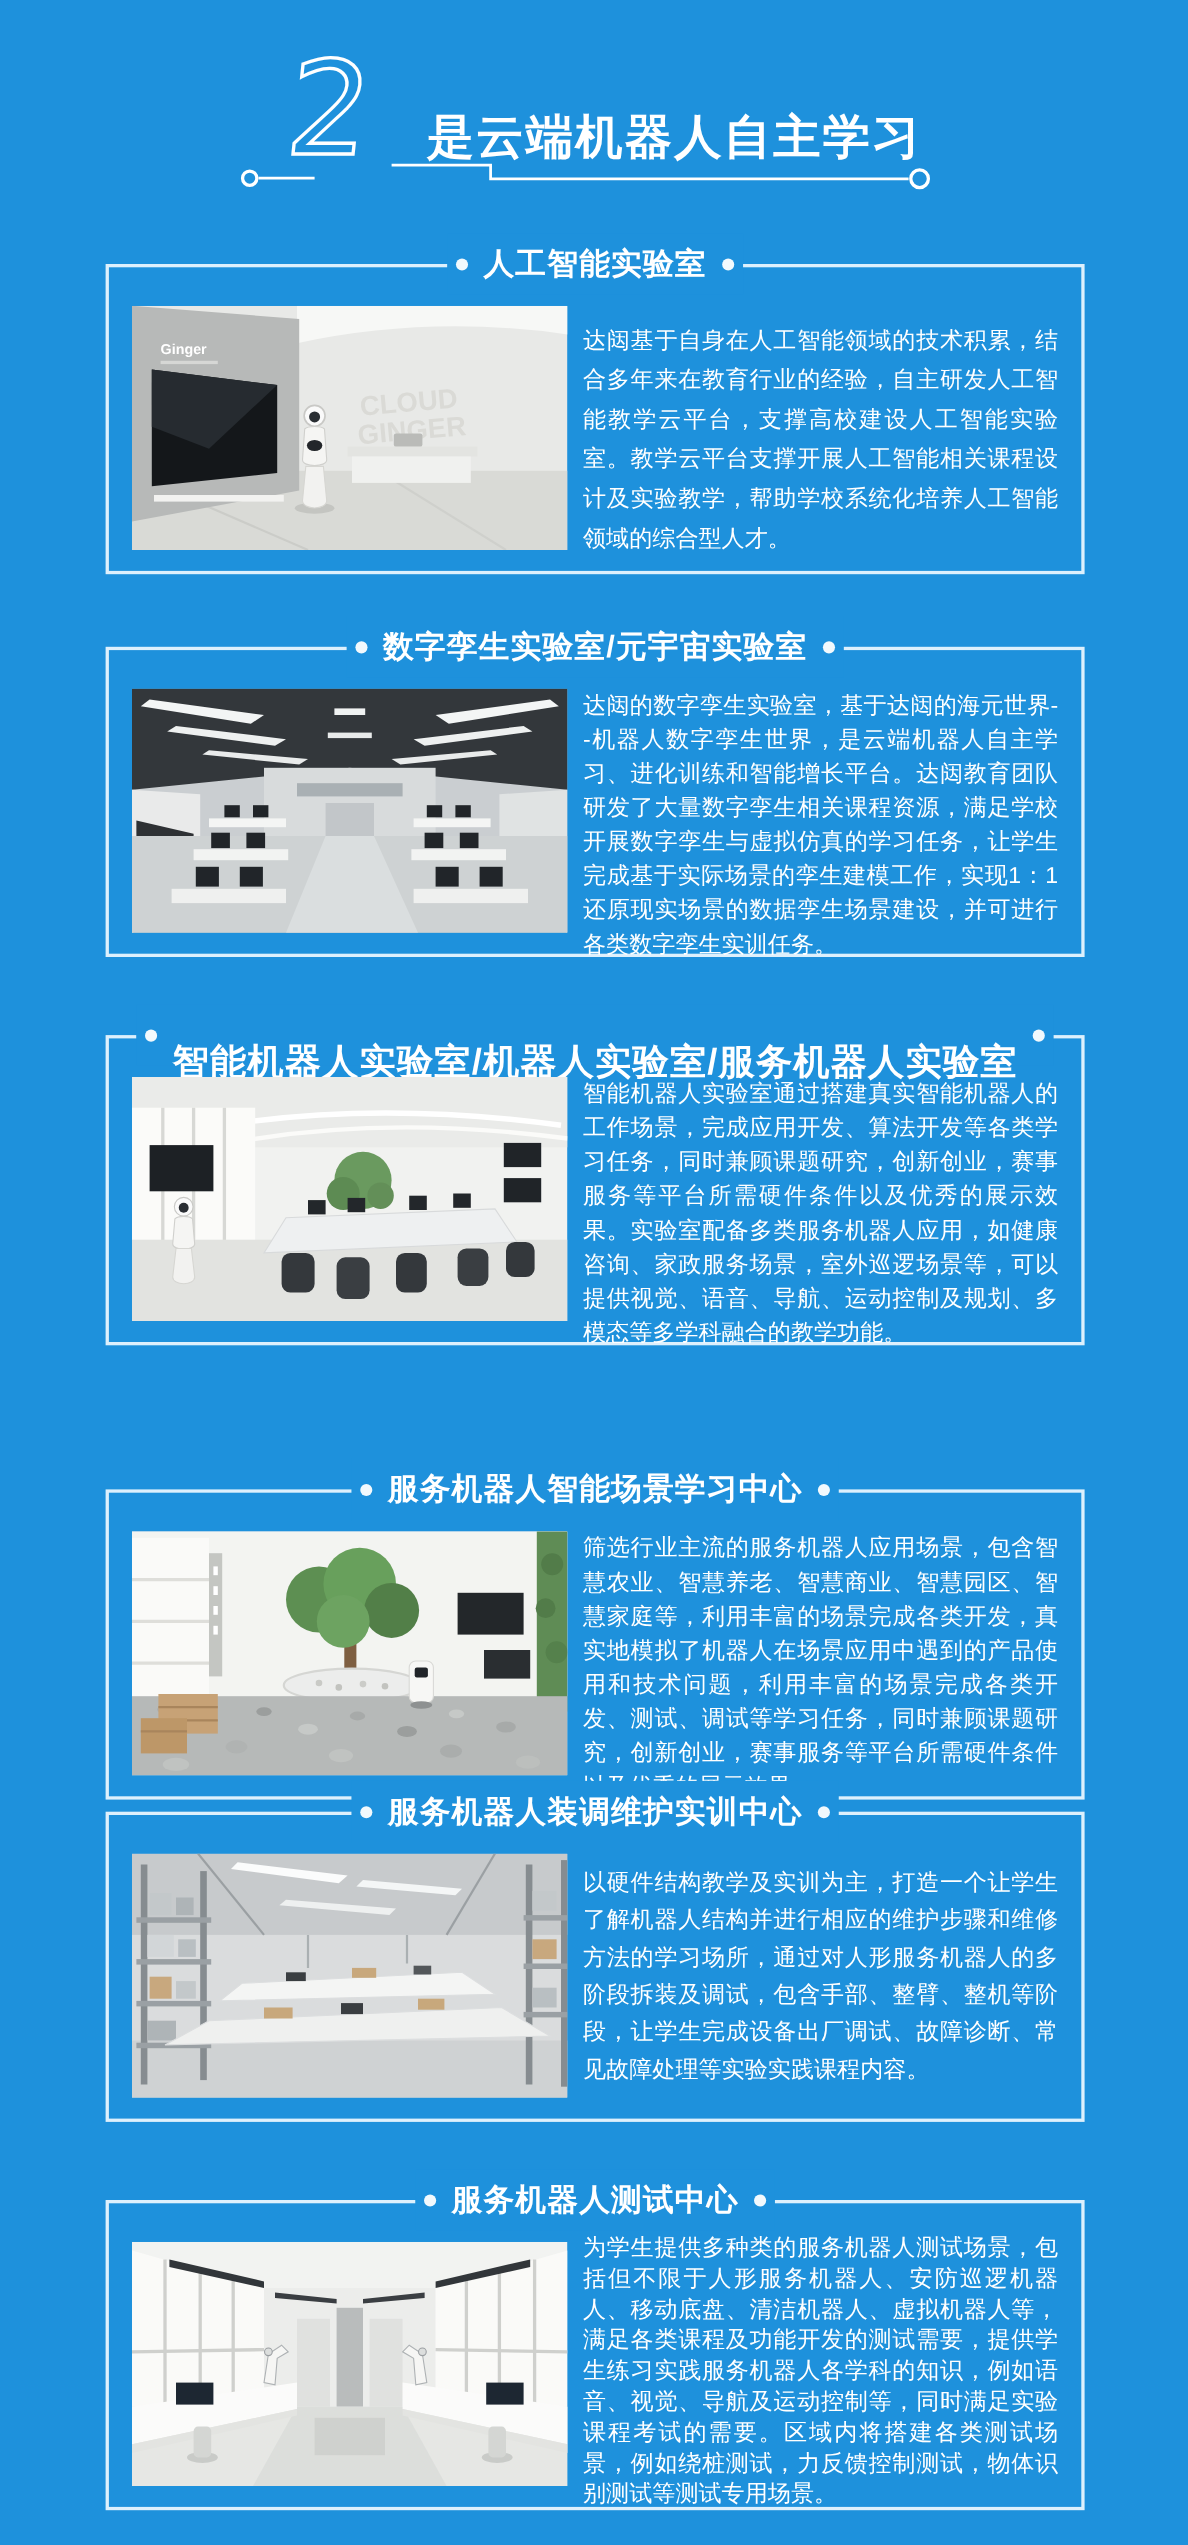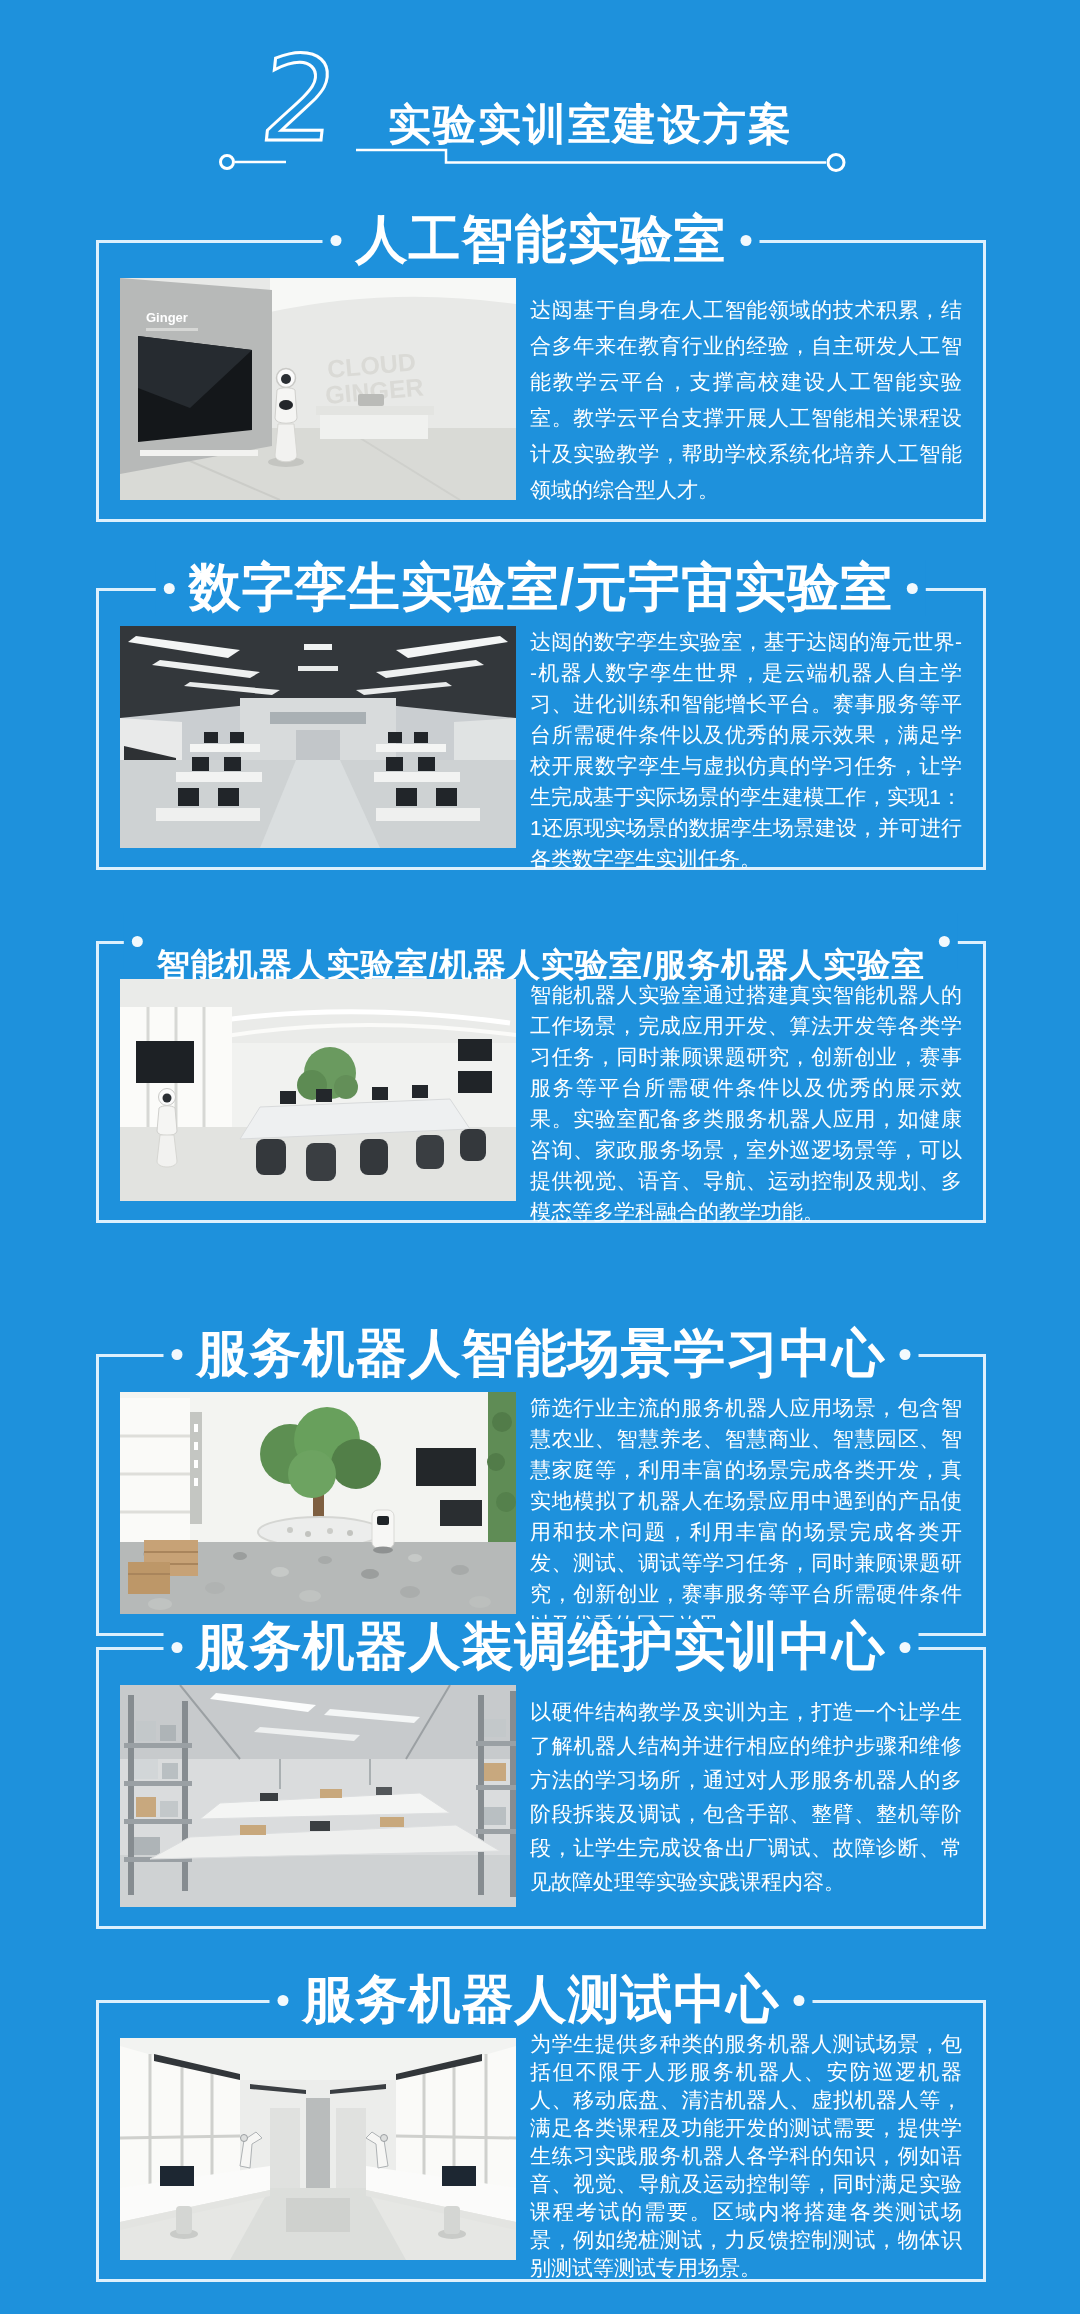--- a/index.html
+++ b/index.html
@@ -33,21 +33,21 @@
     width:884px;height:276px;
     border:3px solid rgba(238,248,255,0.92);
   }
   .title-wrap{
     position:absolute;top:0;left:50%;transform:translateX(-50%);
     height:56px;display:flex;align-items:center;gap:14px;
     background:#1e91dc;padding:0 8px;white-space:nowrap;
   }
   .dot{width:11px;height:11px;border-radius:50%;background:#f2f9fd;flex:0 0 auto;}
   .sec-title{
-    font-size:52px;font-weight:700;color:#ffffff;letter-spacing:1px;margin:0;
+    font-size:28px;font-weight:700;color:#ffffff;letter-spacing:1px;margin:0;
   }
   .sec3 .sec-title{font-size:33px;margin-top:48px;}
   .photo{
     position:absolute;top:66px;left:24px;width:396px;height:228px;overflow:hidden;
   }
   .photo svg{display:block;width:396px;height:222px;}
   .desc{
     position:absolute;left:434px;width:432px;
     color:#ffffff;font-size:21px;
     text-align:justify;text-justify:inter-character;
@@ -59,21 +59,21 @@
   .sec5 .desc{top:76px;line-height:34px;}
   .sec6 .desc{top:58px;line-height:28px;}
 </style>
 </head>
 <body>
 
 <div class="page">
 
   <div class="header">
     <div class="big-number">2</div>
-    <div class="header-title">实验实训室建设方案</div>
+    <div class="header-title">是云端机器人自主学习</div>
     <svg class="header-deco" width="1080" height="230" viewBox="0 0 1080 230">
       <circle cx="227" cy="162" r="6.5" fill="none" stroke="#ffffff" stroke-width="3"></circle>
       <line x1="235" y1="162" x2="286" y2="162" stroke="#ffffff" stroke-width="2.5"></line>
       <path d="M356 150 H446 V162.5 H826" fill="none" stroke="#ffffff" stroke-width="2.5"></path>
       <circle cx="836" cy="162.5" r="8" fill="none" stroke="#ffffff" stroke-width="3"></circle>
     </svg>
   </div>
 
   <div class="sec sec1" style="top:212px">
     <div class="frame"></div>
@@ -152,21 +152,21 @@
         <rect x="268" y="106" width="14" height="11" fill="#212529"></rect>
         <rect x="294" y="106" width="14" height="11" fill="#212529"></rect>
         <rect x="254" y="146" width="86" height="10" fill="#f2f3f2"></rect>
         <rect x="266" y="131" width="17" height="14" fill="#212529"></rect>
         <rect x="298" y="131" width="17" height="14" fill="#212529"></rect>
         <rect x="256" y="182" width="104" height="13" fill="#eff0ef"></rect>
         <rect x="276" y="162" width="21" height="18" fill="#212529"></rect>
         <rect x="316" y="162" width="21" height="18" fill="#212529"></rect>
       </svg>
     </div>
-    <div class="desc">达闼的数字孪生实验室，基于达闼的海元世界--机器人数字孪生世界，是云端机器人自主学习、进化训练和智能增长平台。赛事服务等平台所需硬件条件以及优秀的展示效果，满足学校开展数字孪生与虚拟仿真的学习任务，让学生完成基于实际场景的孪生建模工作，实现1：1还原现实场景的数据孪生场景建设，并可进行各类数字孪生实训任务。</div>
+    <div class="desc">达闼的数字孪生实验室，基于达闼的海元世界--机器人数字孪生世界，是云端机器人自主学习、进化训练和智能增长平台。达闼教育团队研发了大量数字孪生相关课程资源，满足学校开展数字孪生与虚拟仿真的学习任务，让学生完成基于实际场景的孪生建模工作，实现1：1还原现实场景的数据孪生场景建设，并可进行各类数字孪生实训任务。</div>
   </div>
 
   <div class="sec sec3" style="top:913px">
     <div class="frame"></div>
     <div class="title-wrap">
       <span class="dot"></span>
       <h2 class="sec-title">智能机器人实验室/机器人实验室/服务机器人实验室</h2>
       <span class="dot"></span>
     </div>
     <div class="photo">

